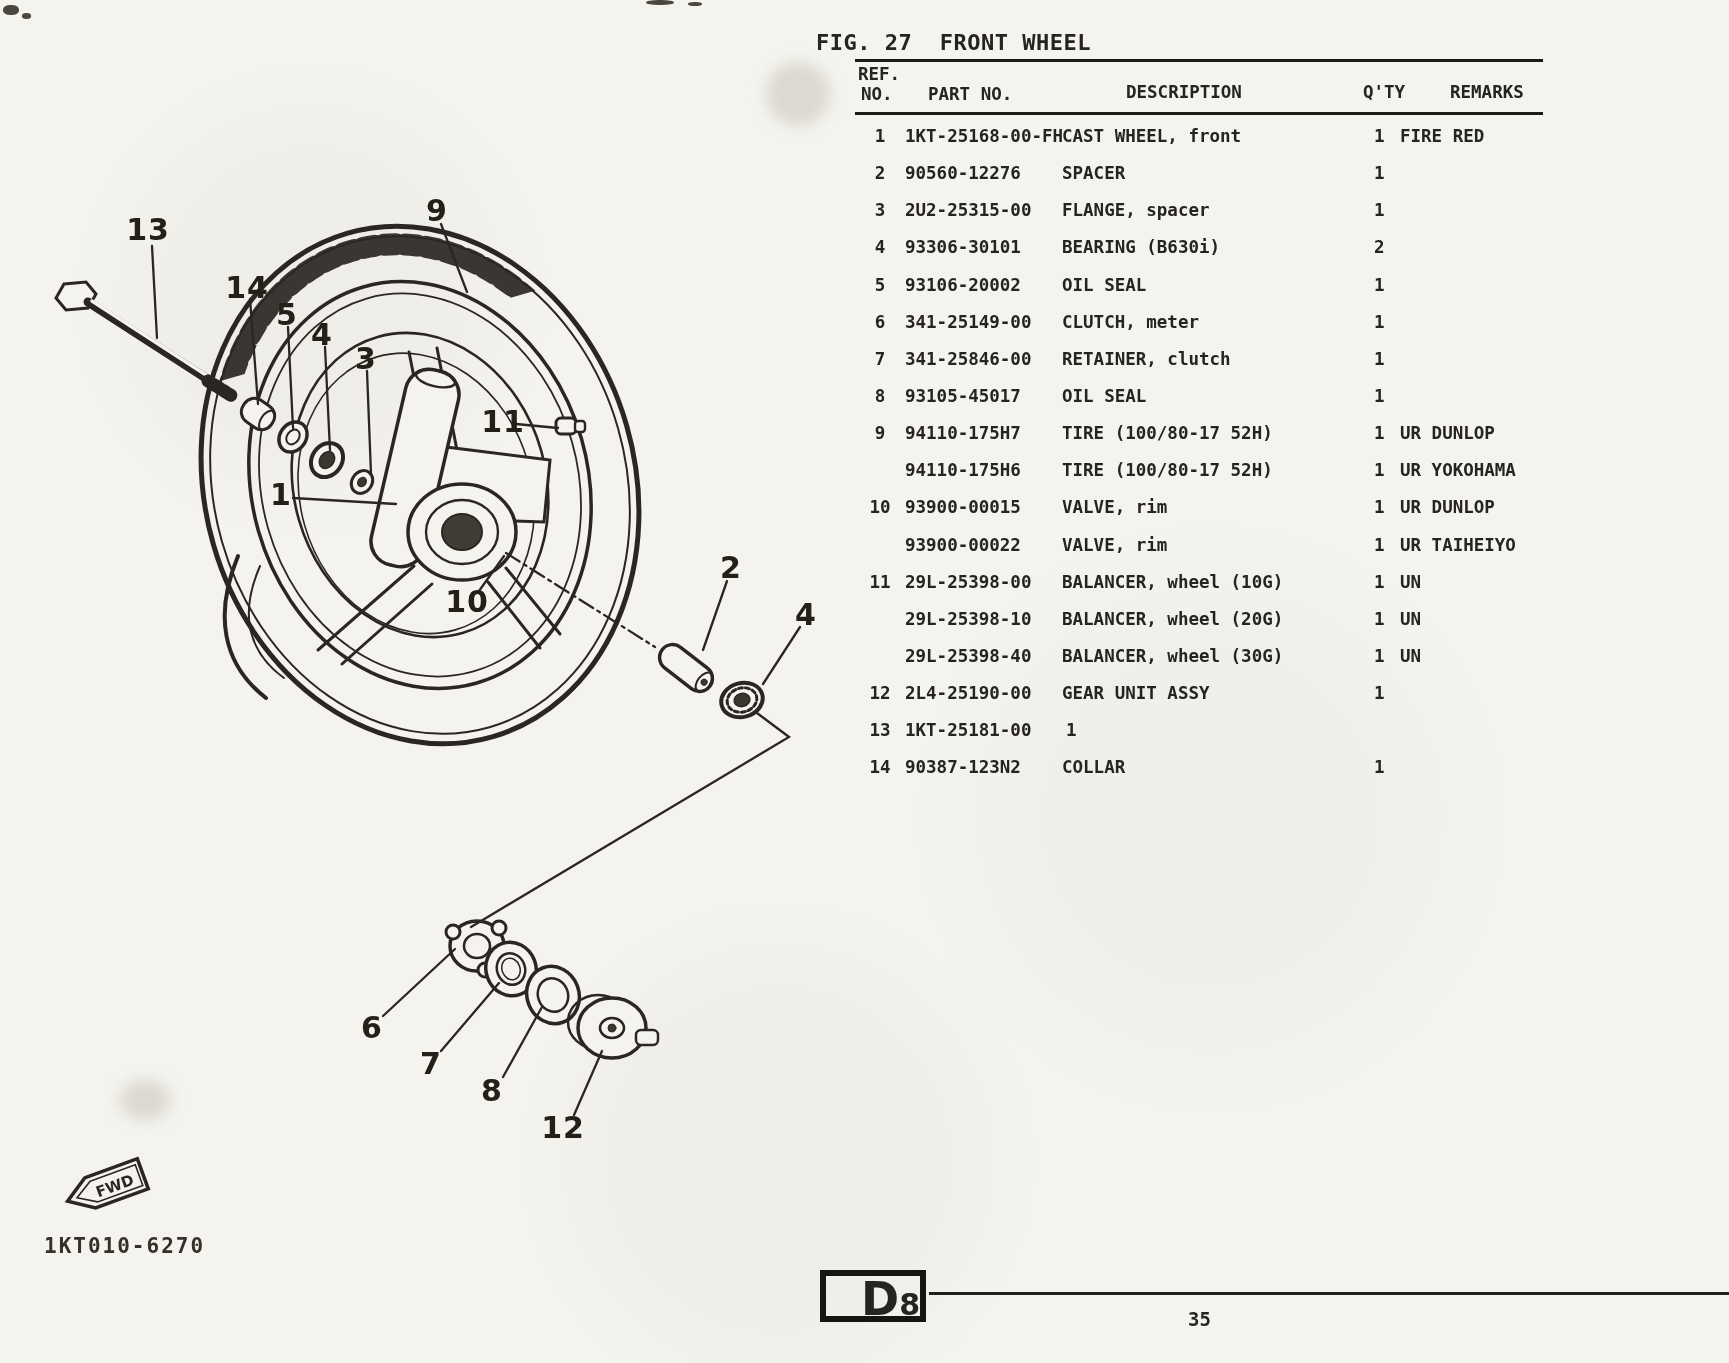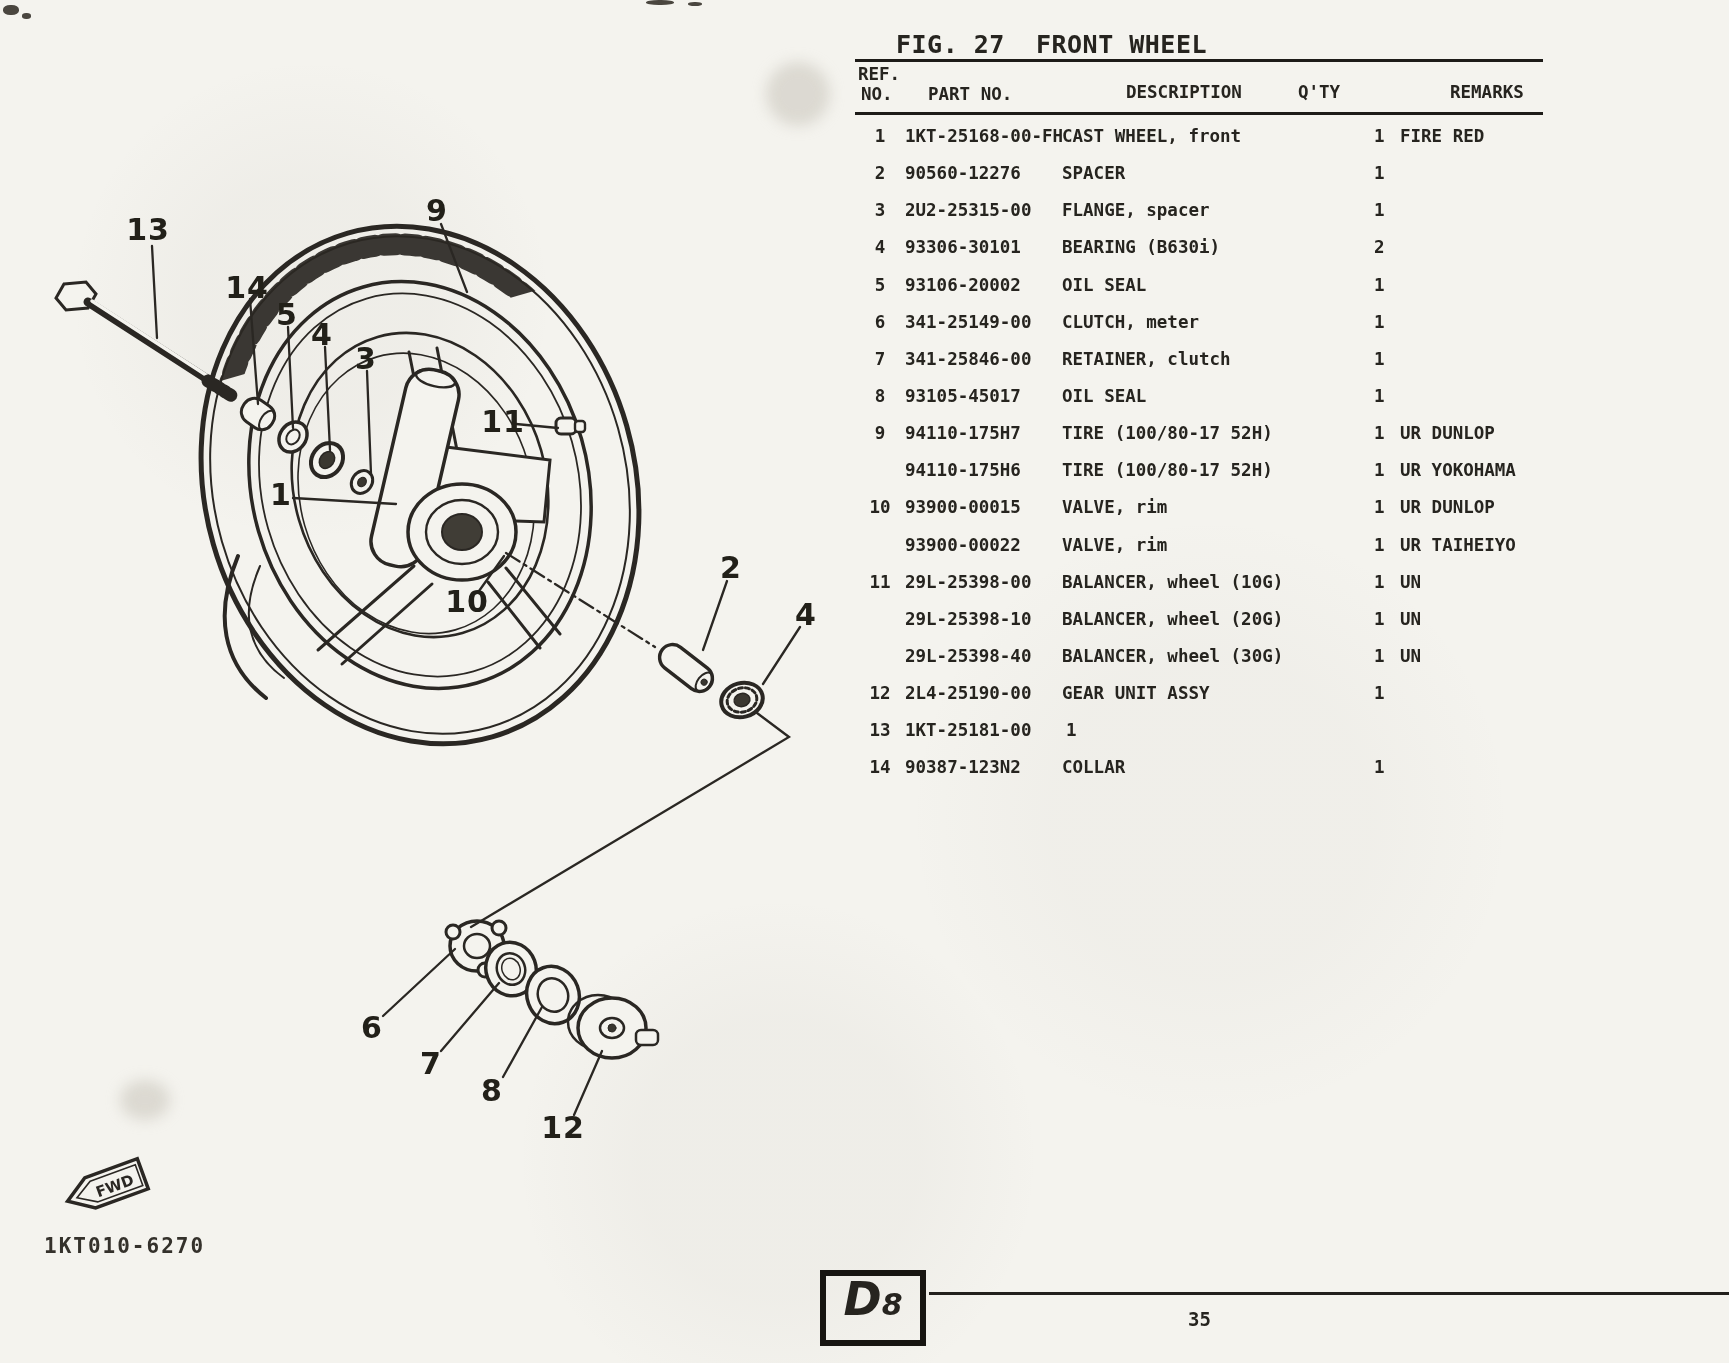--- a/index.html
+++ b/index.html
@@ -21,38 +21,38 @@
   
   svg.art{position:absolute;left:0;top:0;z-index:1;pointer-events:none;}
   .callout{
     position:absolute;z-index:3;
     transform:translate(-50%,-50%);
     font-family:"DejaVu Sans","Liberation Sans",sans-serif;
     font-weight:bold;font-size:30px;color:#222019;letter-spacing:1px;
   }
   
   .fig-title{
-    position:absolute;left:896px;top:30px;z-index:2;
-    font-size:25px;font-weight:bold;letter-spacing:.5px;white-space:pre;
+    position:absolute;left:816px;top:30px;z-index:2;
+    font-size:22px;font-weight:bold;letter-spacing:.5px;white-space:pre;
   }
   .rule{position:absolute;background:#1d1b18;height:2.6px;z-index:2;}
   .thead span{position:absolute;font-size:17.5px;font-weight:bold;z-index:2;white-space:pre;}
   .tbody{position:absolute;left:855px;top:118px;width:700px;z-index:2;}
   .trow{display:flex;height:37.15px;line-height:37.15px;font-size:17.5px;font-weight:bold;white-space:pre;}
   .c-ref{width:50px;text-align:center;}
   .c-part{width:157px;}
   .c-desc{width:308px;}
   .c-qty{width:20px;padding-left:4px;}
   .c-rem{padding-left:6px;}
   
   .dcode{
-    position:absolute;left:820px;top:1270px;width:106px;height:76px;z-index:2;
+    position:absolute;left:820px;top:1270px;width:106px;height:52px;z-index:2;
     border:6px solid #171511;box-sizing:border-box;
-    text-align:center;font-weight:bold;font-size:30px;line-height:46px;
-    font-family:"DejaVu Sans","Liberation Sans",sans-serif;font-style:italic;
+    text-align:right;font-weight:bold;font-size:30px;line-height:46px;
+    font-family:"DejaVu Sans","Liberation Sans",sans-serif;
   }
   .dcode::first-letter{font-size:46px;}
   .footer-line{position:absolute;left:929px;top:1292px;width:800px;height:3px;background:#22201c;z-index:2;}
   .page-num{position:absolute;left:1188px;top:1308px;font-size:19px;font-weight:bold;z-index:2;}
   .drawing-num{
     position:absolute;left:44px;top:1234px;z-index:2;
     font-size:21px;font-weight:bold;letter-spacing:2px;color:#34312b;
   }
 </style>
 </head>
@@ -227,21 +227,21 @@
 
   <div class="fig-title">FIG. 27  FRONT WHEEL</div>
 
   <div class="rule" style="left:855px;top:59px;width:688px;"></div>
 
   <div class="thead">
     <span style="left:858px;top:64px;">REF.</span>
     <span style="left:861px;top:84px;">NO.</span>
     <span style="left:928px;top:84px;">PART NO.</span>
     <span style="left:1126px;top:82px;">DESCRIPTION</span>
-    <span style="left:1298px;top:82px;">Q'TY</span>
+    <span style="left:1363px;top:82px;">Q'TY</span>
     <span style="left:1450px;top:82px;">REMARKS</span>
   </div>
 
   <div class="rule" style="left:855px;top:112px;width:688px;"></div>
 
   <div class="tbody" id="tbody">
       <div class="trow">
       <span class="c-ref">1</span>
       <span class="c-part">1KT-25168-00-FH</span>
       <span class="c-desc">CAST WHEEL, front</span>

